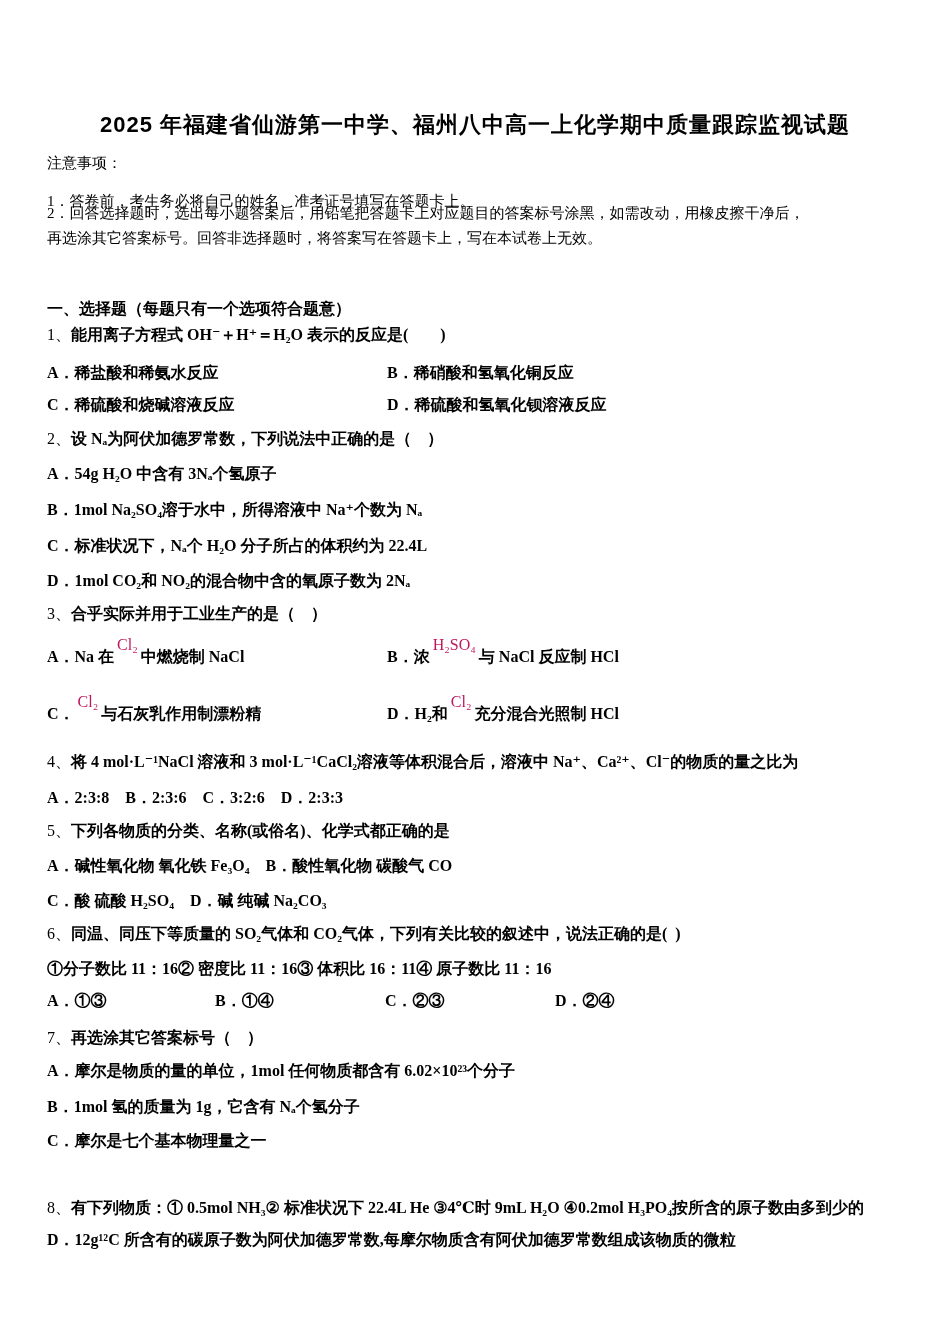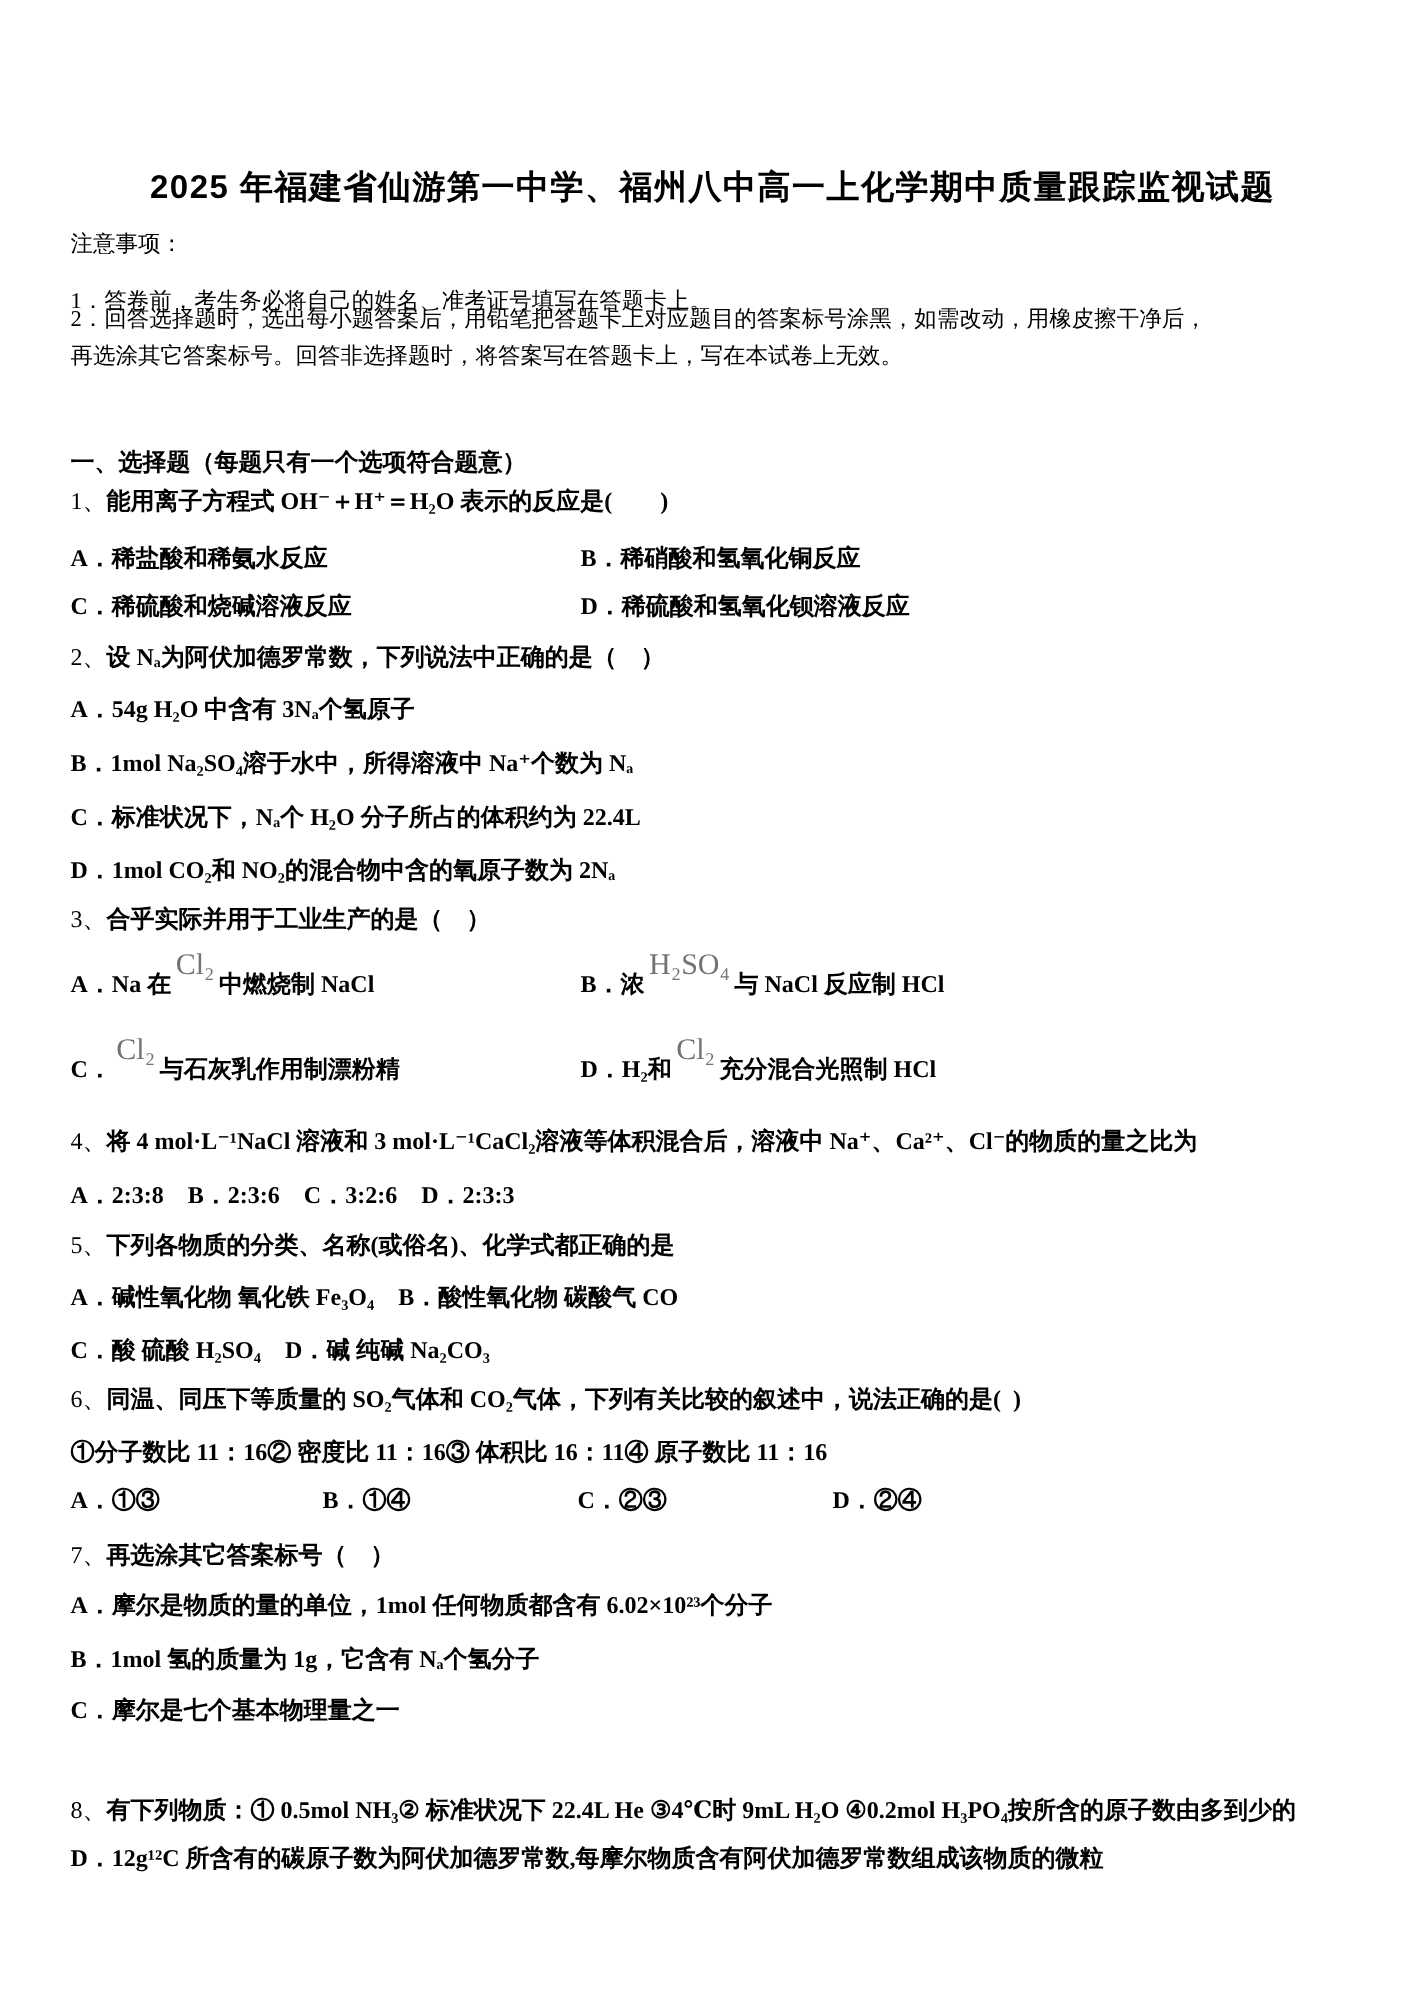--- a/index.html
+++ b/index.html
@@ -9,21 +9,21 @@
          font-size:22px;font-weight:700;letter-spacing:1px;
          font-family:"Liberation Sans","DejaVu Sans",sans-serif;}
   .row{position:absolute;left:47px;right:28px;font-size:16px;line-height:22px;
        font-weight:700;white-space:pre-wrap;}
   .notice{font-weight:400;font-size:15px;}
   .qnum{font-weight:400;}
   .colB{left:375px;right:auto;margin-left:12px;}
   .c2{left:215px;right:auto;}
   .c3{left:385px;right:auto;}
   .c4{left:555px;right:auto;}
-  .formula{color:#737373;font-weight:400;font-size:20px;position:relative;top:-12px;
+  .formula{color:#be185d;font-weight:400;font-size:16px;position:relative;top:-12px;
            margin:0 3px;display:inline-block;line-height:18px;}
 </style>
 </head>
 <body>
 
 <div class="page">
 
   <div class="title">2025 年福建省仙游第一中学、福州八中高一上化学期中质量跟踪监视试题</div>
 
   <div class="row notice" style="top:152px">注意事项：</div>

